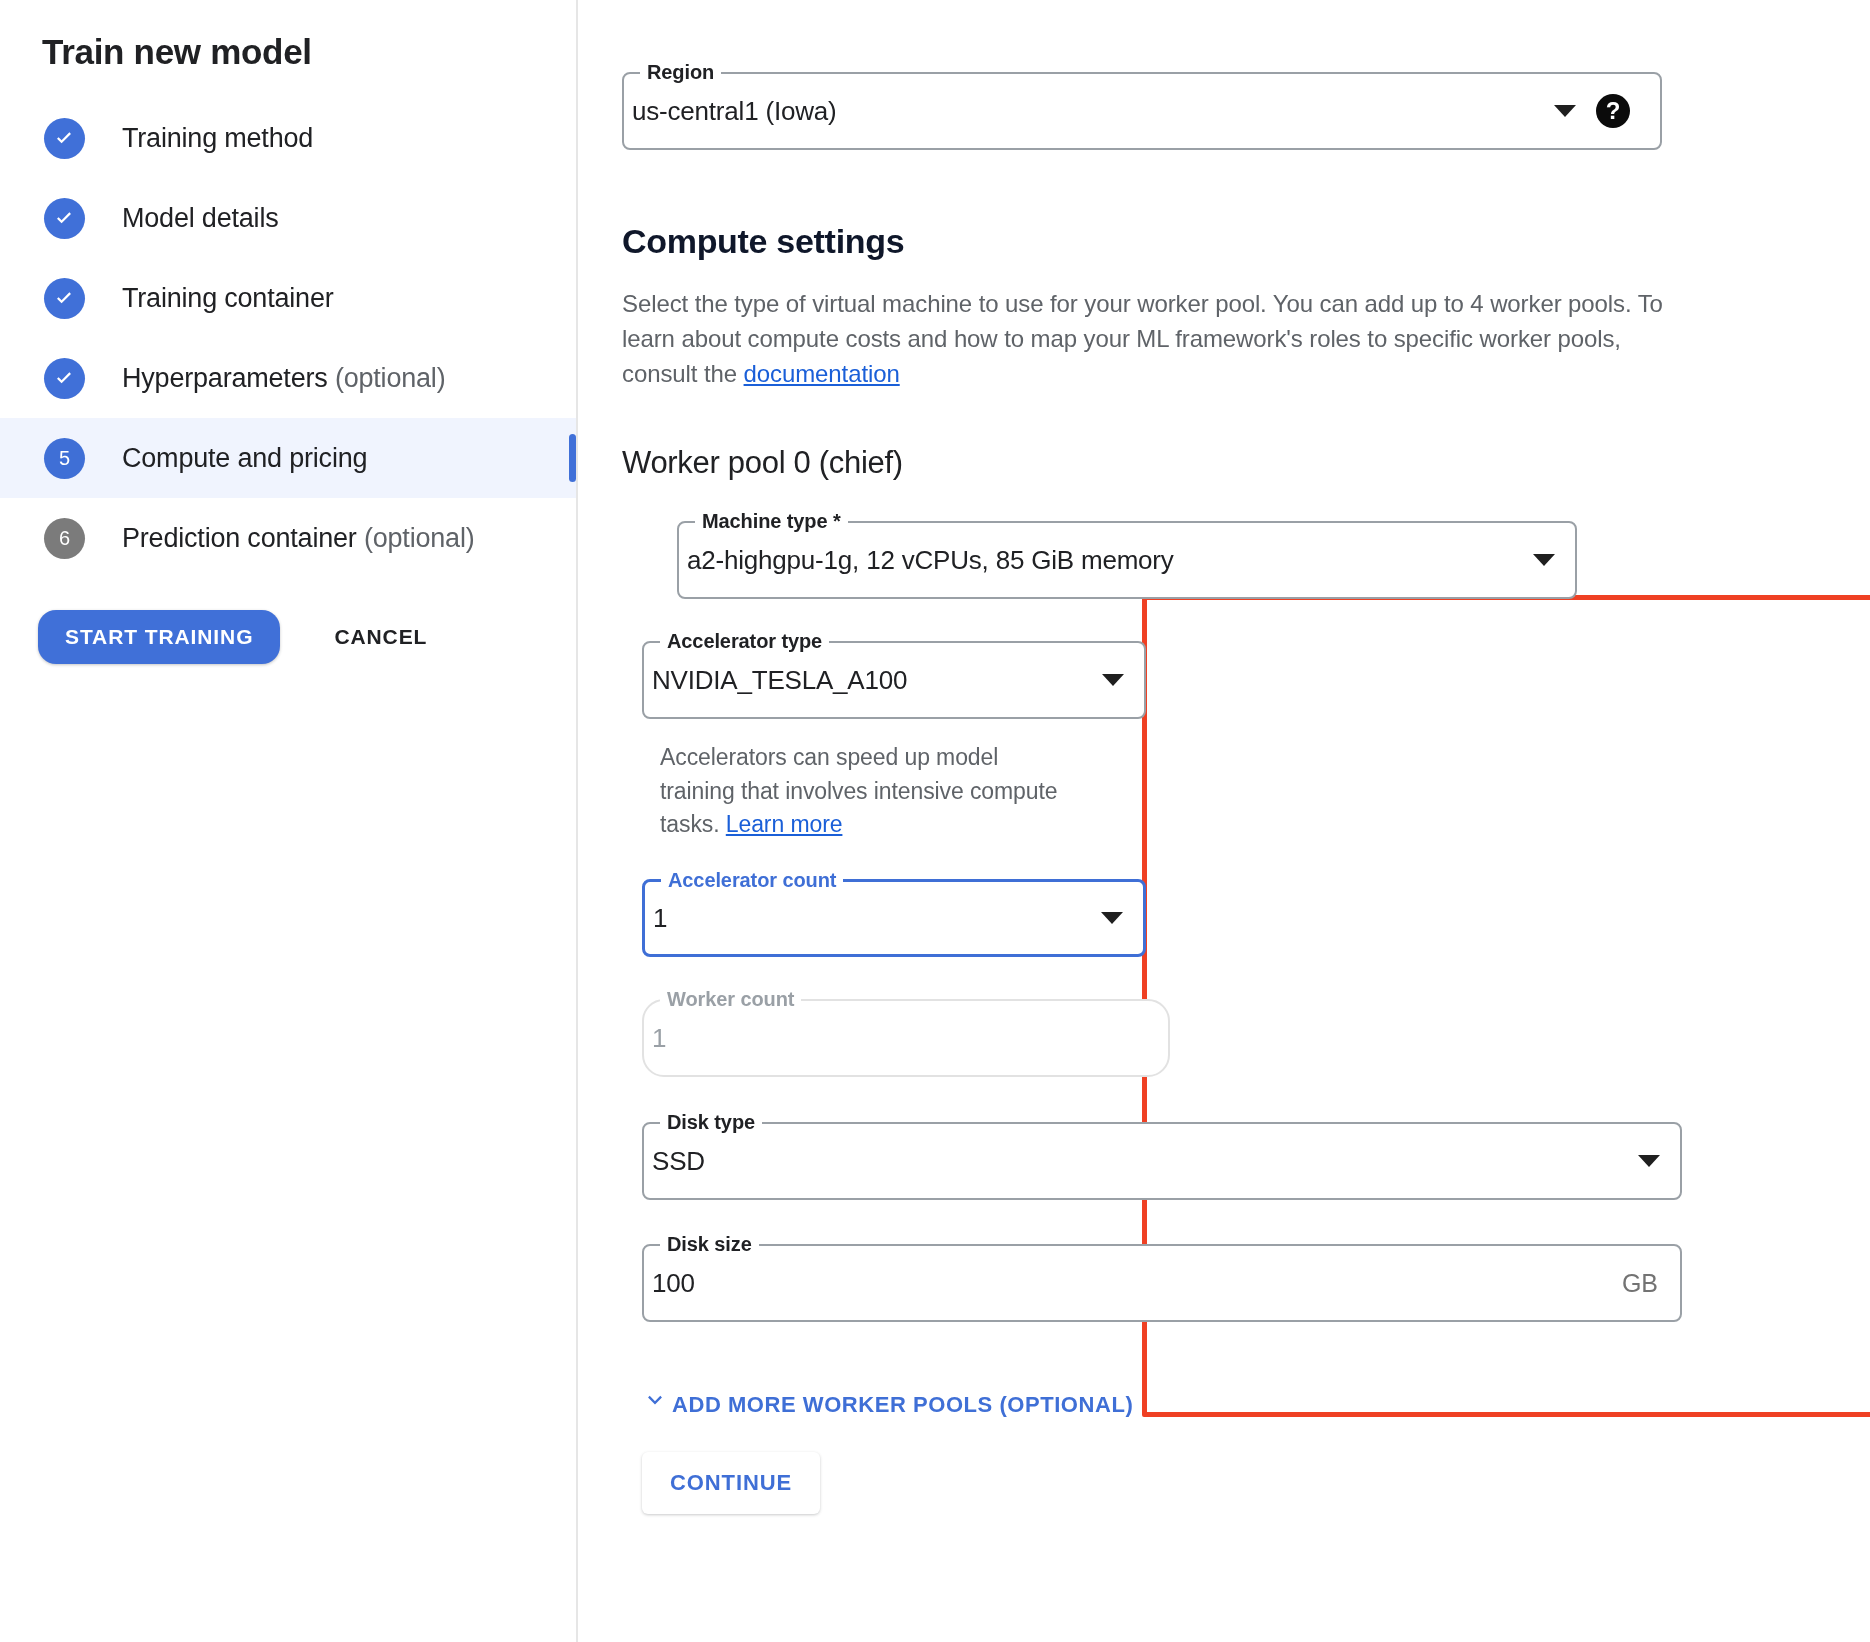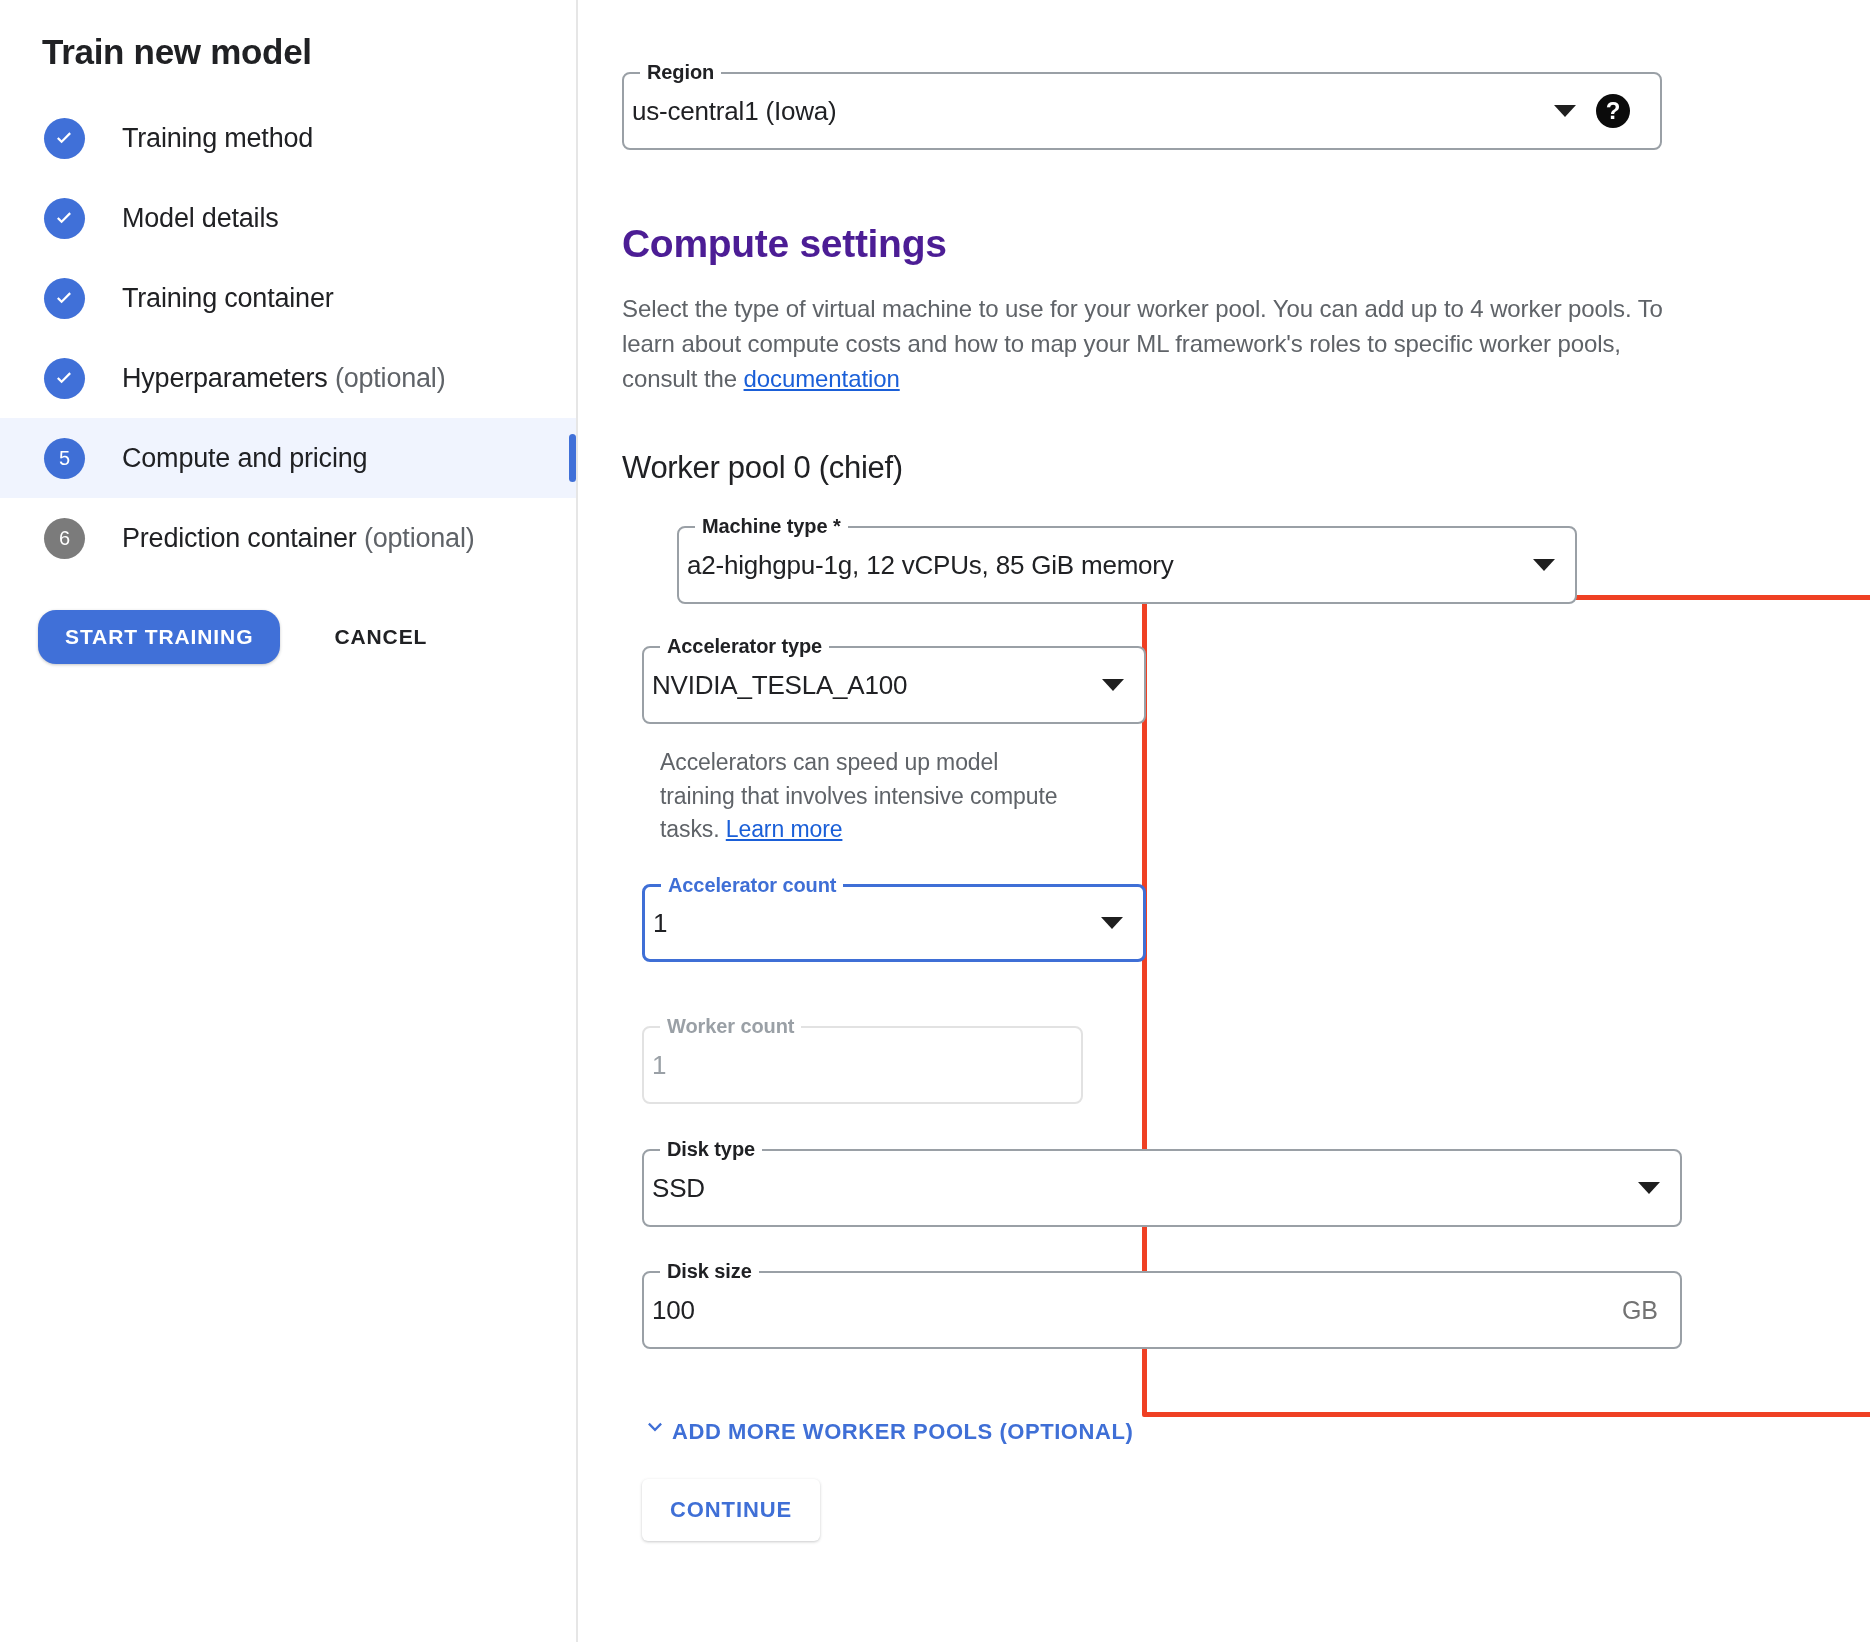--- a/index.html
+++ b/index.html
@@ -109,22 +109,22 @@
   .helpicon {
     position: absolute; right: 30px; top: 50%; transform: translateY(-50%);
     width: 34px; height: 34px; border-radius: 50%;
     background: #0b0b0b; color: #fff;
     font-size: 24px; font-weight: 700; line-height: 34px;
     text-align: center; cursor: pointer;
   }
   .field.with-help .caret { right: 84px; }
 
   .h2 {
-    font-size: 39px; font-weight: 700; letter-spacing: -0.3px;
-    color: #4c1d95;
+    font-size: 34px; font-weight: 700; letter-spacing: -0.3px;
+    color: #0f172a;
   }
   .h3 {
     font-size: 31px; font-weight: 400; letter-spacing: -0.3px; color: #202124;
   }
   .body-text {
     font-size: 24px; line-height: 1.45; color: #5f6368;
     max-width: 1045px; letter-spacing: -0.1px;
   }
   .hint {
     font-size: 23px; line-height: 1.45; color: #5f6368;
@@ -257,21 +257,21 @@
         <span>Accelerators can speed up model training that involves intensive compute tasks.</span>
         <a class="link">Learn more</a>
       </p>
 
       <div class="field focused" style="width:504px; margin-top:38px;">
         <span class="legend">Accelerator count</span>
         <span class="value">1</span>
         <span class="caret"></span>
       </div>
 
-      <div class="field disabled" style="width:441px; margin-top:64px;">
+      <div class="field disabled" style="width:528px; margin-top:42px;border-radius:22px;">
         <span class="legend">Worker count</span>
         <span class="value">1</span>
       </div>
 
       <div class="field" style="width:1040px; margin-top:45px;">
         <span class="legend">Disk type</span>
         <span class="value">SSD</span>
         <span class="caret"></span>
       </div>
 

